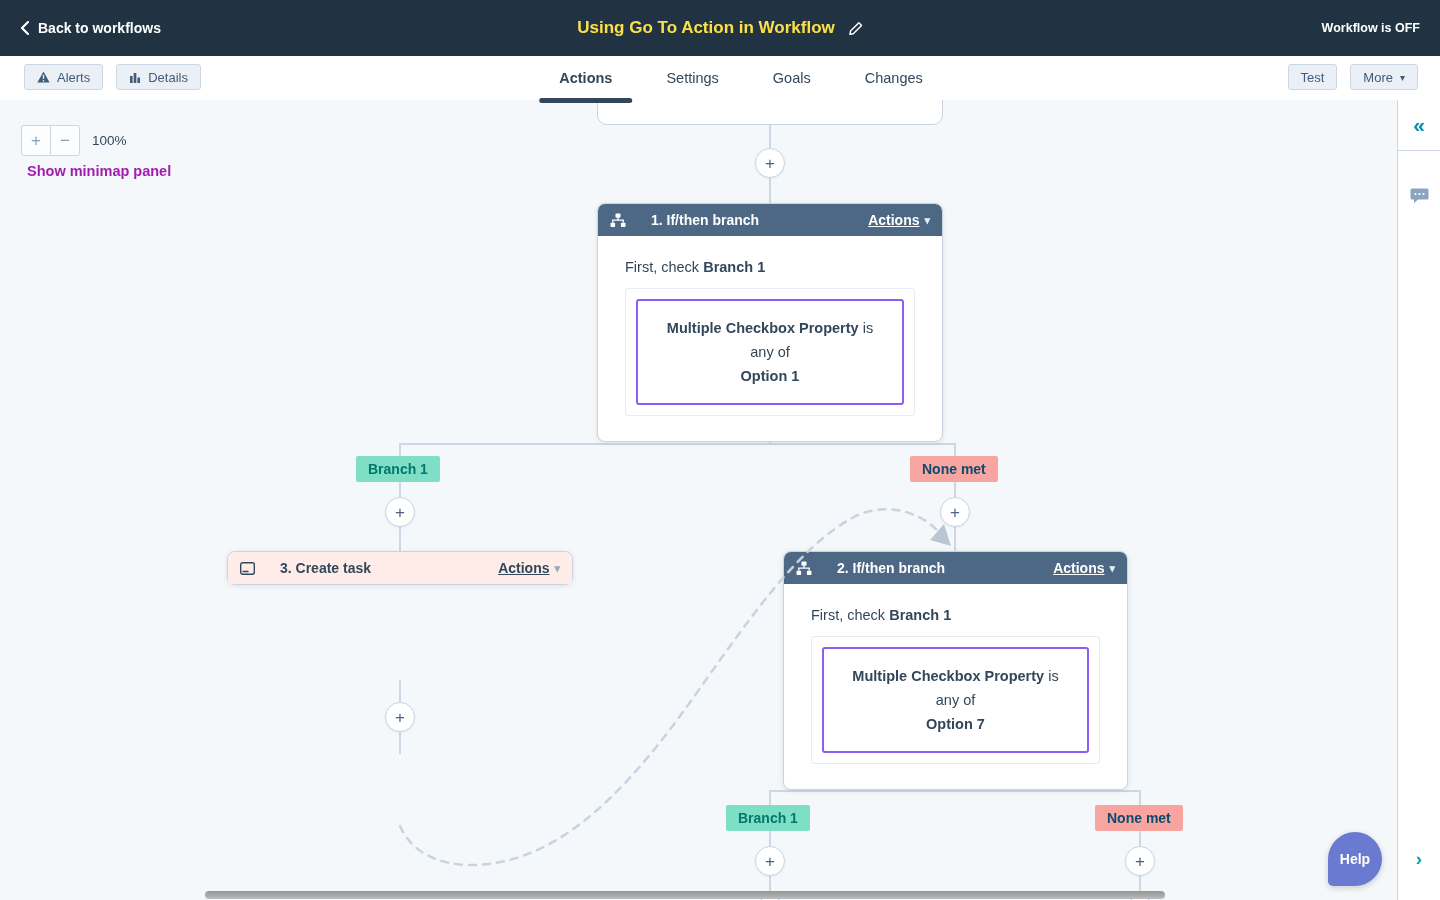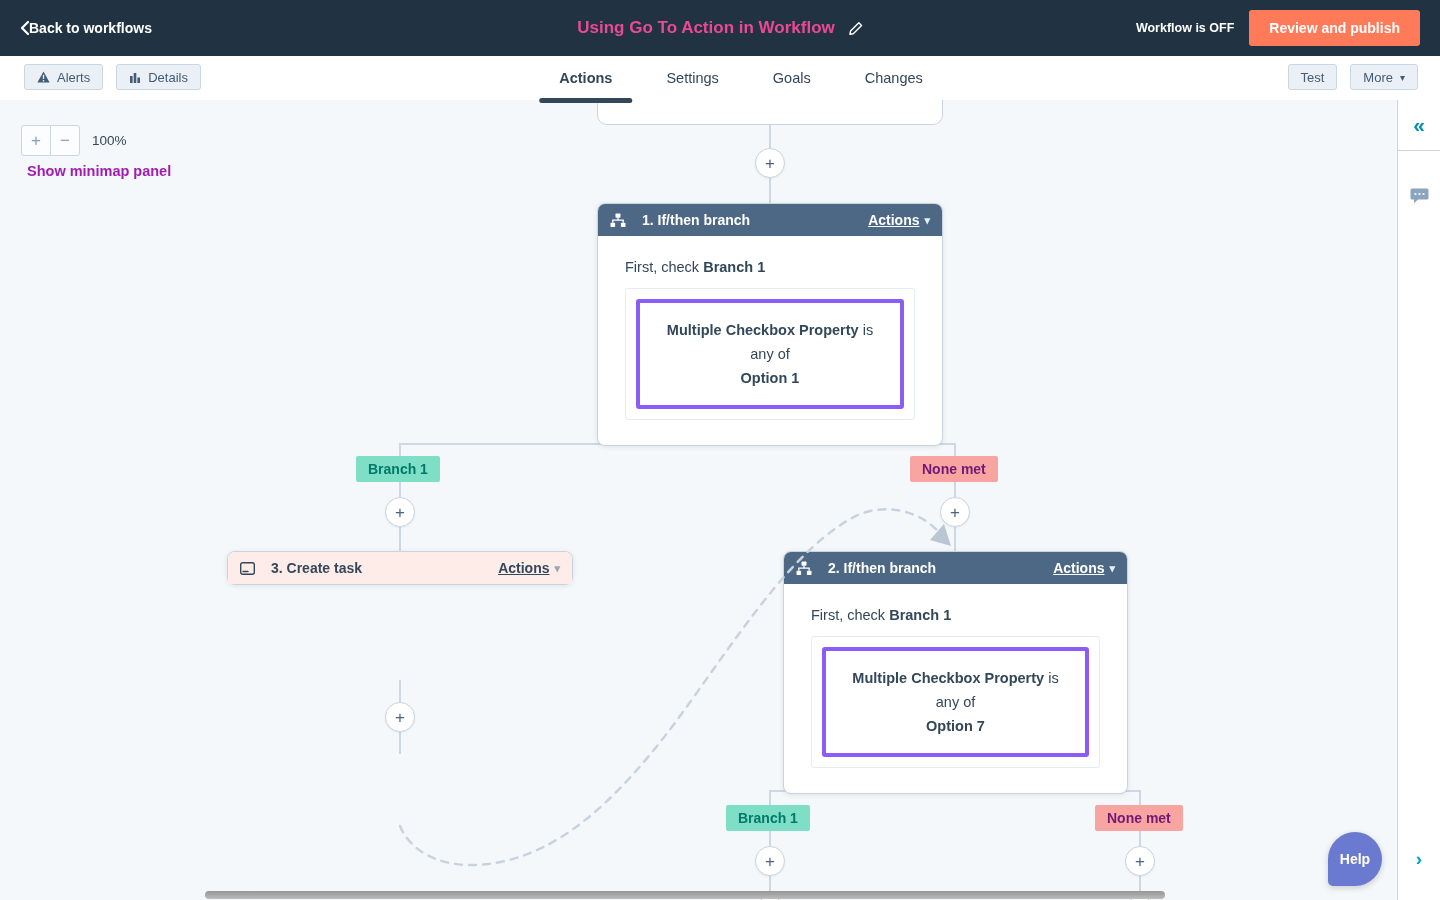--- a/index.html
+++ b/index.html
@@ -1,23 +1,23 @@
 <!DOCTYPE html>
 <html><head>
 <meta charset="utf-8">
 <style>
   * { margin:0; padding:0; box-sizing:border-box; }
   html,body { width:1440px; height:900px; font-family:"Liberation Sans", sans-serif; background:#fff; overflow:hidden; }
   .app { position:relative; width:1440px; height:900px; overflow:hidden; }
 
   
   .navbar { position:absolute; left:0; top:0; width:1440px; height:56px; background:#213343; display:flex; align-items:center; padding:0 20px; z-index:50; }
-  .nav-left { display:flex; align-items:center; color:#fff; font-size:14px; font-weight:700; cursor:pointer; }
+  .nav-left { display:flex; align-items:center; gap:9px; color:#fff; font-size:14px; font-weight:700; cursor:pointer; }
   .nav-center { position:absolute; left:50%; top:0; height:56px; transform:translateX(-50%); display:flex; align-items:center; gap:13px; }
-  .nav-title { color:#ec4899; font-size:17px; font-weight:700; white-space:nowrap; }
+  .nav-title { color:#fde047; font-size:17px; font-weight:700; white-space:nowrap; }
   .pencil-btn { display:flex; align-items:center; cursor:pointer; }
   .nav-right { margin-left:auto; display:flex; align-items:center; gap:15px; }
   .status-text { color:#fff; font-size:12.5px; font-weight:600; }
   .publish-btn { height:36px; padding:0 20px; border:none; border-radius:3px; background:#ff7a59; color:#fff; font-size:14px; font-weight:700; font-family:inherit; cursor:pointer; }
 
   
   .subheader { position:absolute; left:0; top:56px; width:1440px; height:44px; background:#fff; z-index:40; }
   .toolbar-left { position:absolute; left:24px; top:8px; display:flex; gap:13px; }
   .toolbar-right { position:absolute; right:22px; top:8px; display:flex; gap:13px; }
   .toolbar-btn { display:inline-flex; align-items:center; gap:7px; background:#eaf0f6; border:1px solid #cbd6e2; border-radius:3px; color:#425b76; font-size:13px; height:26px; padding:0 12px; font-family:inherit; cursor:pointer; }
@@ -35,37 +35,37 @@
   .zoom-btn.minus { border-radius:0 3px 3px 0; margin-left:-1px; }
   .zoom-label { position:absolute; left:92px; top:33px; font-size:13.5px; color:#33475b; }
   .minimap-link { position:absolute; left:27px; top:63px; font-size:14.5px; font-weight:700; color:#a21caf; cursor:pointer; }
 
   .vline { position:absolute; width:2px; background:#cdd8e4; }
   .hline { position:absolute; height:2px; background:#cdd8e4; }
   .plus-btn { position:absolute; width:30px; height:30px; border-radius:50%; background:#fff; border:1px solid #c9d4e0; color:#4a6284; font-size:17px; line-height:1; display:flex; align-items:center; justify-content:center; z-index:6; cursor:pointer; box-shadow:0 1px 2px rgba(45,62,80,.08); }
 
   .chip { position:absolute; height:26px; line-height:26px; padding:0 12px; font-weight:700; font-size:14px; border-radius:2px; z-index:6; white-space:nowrap; }
   .chip.met { background:#7fdfc6; color:#00796c; }
-  .chip.none { background:#f8a5a1; color:#701a75; }
+  .chip.none { background:#f8a5a1; color:#0c4a6e; }
 
   .flow-node { position:absolute; background:#fff; border:1px solid #c9d4e0; border-radius:8px; box-shadow:0 1px 5px rgba(45,62,80,.12); z-index:4; }
-  .node-header { height:32px; display:flex; align-items:center; padding:0 12px; border-radius:7px 7px 0 0; font-size:14px; font-weight:600; gap:16px; }
+  .node-header { height:32px; display:flex; align-items:center; padding:0 12px; border-radius:7px 7px 0 0; font-size:14px; font-weight:600; gap:25px; }
   .node-header.dark { background:#4d6884; color:#fff; }
   .node-header.pink { background:#fdece8; color:#33475b; }
   .node-menu { margin-left:auto; display:flex; align-items:center; gap:5px; font-weight:700; cursor:pointer; }
   .menu-label { text-decoration:underline; }
   .node-menu .caret { font-size:11px; }
   .node-header.dark .caret { color:#e8eef5; }
   .node-header.pink .menu-label { color:#33475b; }
   .node-header.pink .caret { color:#9aa6b4; }
   .node-body { font-size:14.5px; color:#33475b; }
   .node-body b { font-weight:700; }
   .check-line { padding:23px 27px 13px; }
   .cond-outer { margin:0 27px 25px; border:1px solid #e4ebf2; border-radius:3px; padding:10px; }
-  .cond-inner { border:4px solid #8b5cf6; border-radius:3px; padding:15px 18px; text-align:center; line-height:24px; }
+  .cond-inner { border:2px solid #8b5cf6; border-radius:3px; padding:15px 18px; text-align:center; line-height:24px; }
   .task-body { padding:25px 38px 27px; text-align:center; line-height:24px; }
   .goto-node { position:absolute; left:300px; top:654px; width:200px; height:72px; background:#fff; border:1px solid #c5d1df; border-radius:8px; display:flex; align-items:center; justify-content:center; font-size:14.5px; color:#33475b; z-index:4; box-shadow:0 1px 3px rgba(45,62,80,.07); cursor:pointer; }
   .top-partial-node { position:absolute; left:597px; top:-32px; width:346px; height:57px; background:#fff; border:1px solid #c9d4e0; border-radius:10px; z-index:4; }
   .flow-svg { position:absolute; left:0; top:0; z-index:5; pointer-events:none; }
   .hscrollbar { position:absolute; left:205px; top:791px; width:960px; height:8px; border-radius:4px; background:linear-gradient(180deg,#969696 0%,#a9a9a9 55%,#bfbfbf 100%); z-index:10; cursor:pointer; }
   .partial-circle { position:absolute; width:30px; height:30px; border-radius:50%; background:#fff; border:1px solid #c9d4e0; z-index:5; }
 
   
   .right-sidebar { position:absolute; left:1397px; top:100px; width:43px; height:800px; background:#fff; border-left:1px solid #cbd6e2; z-index:30; }
   .collapse-cell { height:51px; border-bottom:1px solid #cbd6e2; display:flex; align-items:center; justify-content:center; color:#0091ae; font-size:21px; font-weight:700; cursor:pointer; }
@@ -91,21 +91,20 @@
     <div class="nav-center">
       <span class="nav-title">Using Go To Action in Workflow</span>
       <span class="pencil-btn">
           <svg width="15" height="15" viewBox="0 0 15 15">
             <path d="M10.6 1.7 L13.3 4.4 L5 12.7 L1.7 13.3 L2.3 10 Z" fill="none" stroke="#fff" stroke-width="1.4" stroke-linejoin="round"></path>
           </svg>
         </span>
     </div>
     <div class="nav-right">
       <span class="status-text">Workflow is OFF</span>
-      <button class="publish-btn">Review and publish</button>
     </div>
   </div>
 
   <div class="subheader">
     <div class="toolbar-left">
       <button class="toolbar-btn">
         <span style="display:flex;">
             <svg width="13" height="12" viewBox="0 0 13 12">
               <path d="M6.5 0.4 L12.6 11.5 H0.4 Z" fill="#425b76"></path>
               <rect x="5.8" y="3.8" width="1.4" height="4.1" fill="#eaf0f6"></rect>

